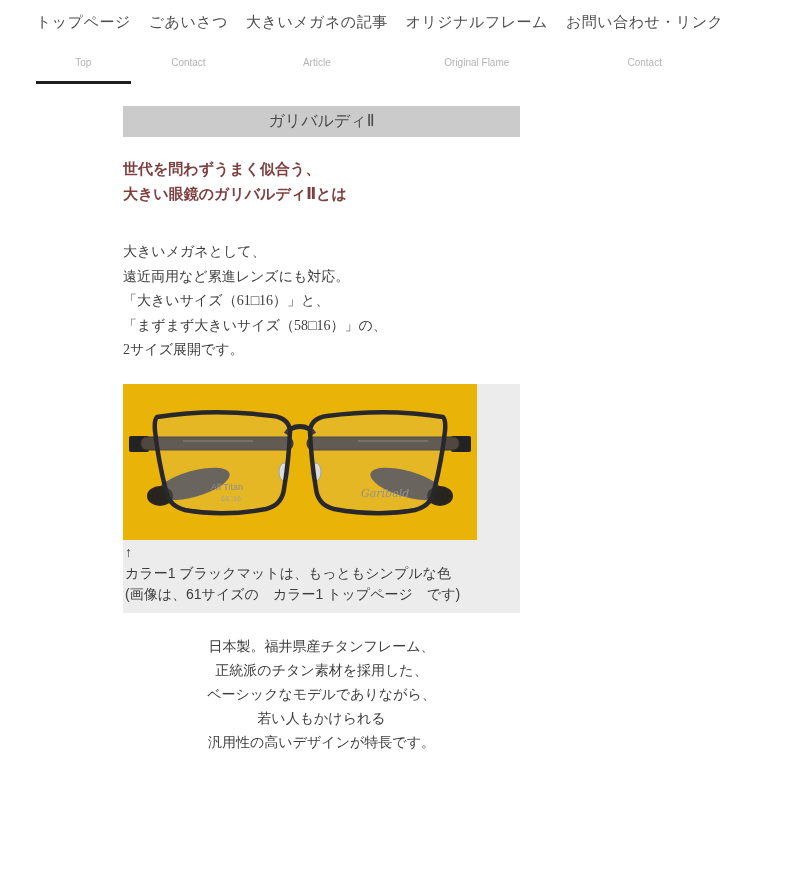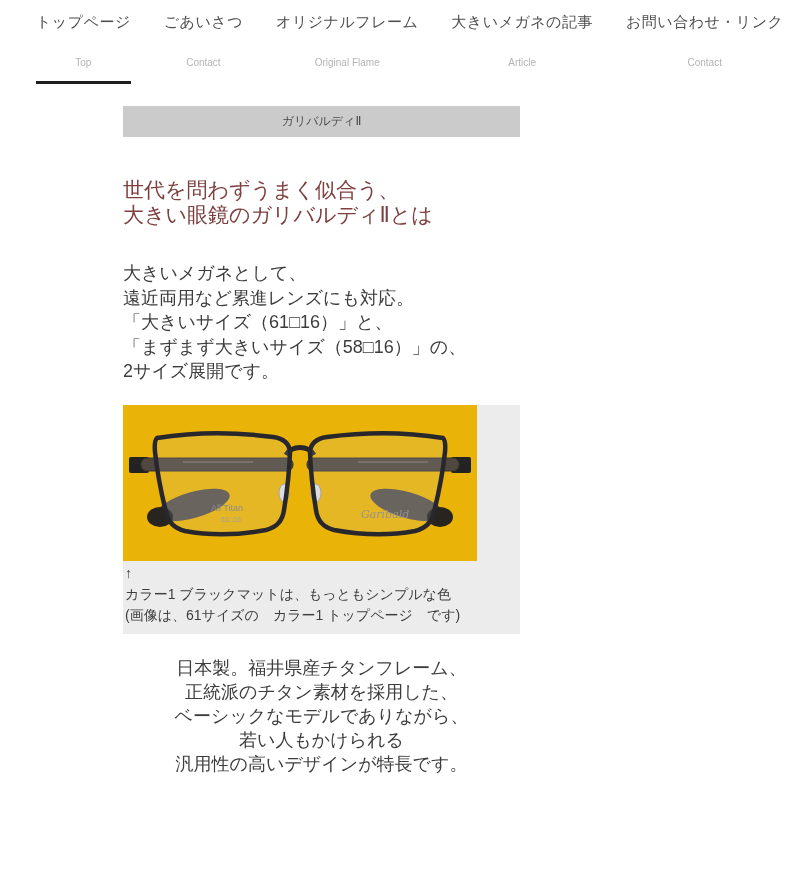--- a/index.html
+++ b/index.html
@@ -9,21 +9,20 @@
     height: 876px;
     overflow: hidden;
     background: #ffffff;
     font-family: "Liberation Sans", "DejaVu Sans", sans-serif;
     color: #3d3d3d;
   }
   
   .top-nav {
     display: flex;
     align-items: flex-start;
-    gap: 15px;
     padding: 13px 0 0 27px;
   }
   .nav-item {
     text-align: center;
     padding: 0 9px;
     cursor: pointer;
   }
   .nav-label {
     font-size: 15px;
     line-height: 18px;
@@ -45,37 +44,39 @@
   }
   
   .content {
     margin: 22px 0 0 123px;
     width: 397px;
   }
   .title-box {
     background: var(--title_box_bg, #cbcbcb);
     color: #4a4a4a;
     text-align: center;
-    font-size: 12px;
+    font-size: 16px;
     line-height: 20px;
     padding: 5px 0 6px;
   }
   .lead {
     color: var(--accent_red, #7d3f3f);
-    font-size: 21px;
+    font-size: 15px;
     line-height: 25px;
-    margin: 40px 0 0;
+    margin: 19px 0 0;
     white-space: pre-line;
+    font-weight: bold;
   }
   .para {
-    font-size: 18px;
+    font-size: 14px;
     line-height: 24.5px;
     margin: 0;
     white-space: pre-line;
     color: #3d3d3d;
+    font-family: Liberation Serif, serif;
   }
   .p1 { margin-top: 34px; }
   .p2 { margin-top: 11px; }
   .p3 { }
   
   .product-block {
     margin-top: 21px;
     width: 397px;
     background: var(--panel_bg, #ececec);
   }
@@ -100,26 +101,26 @@
   <div class="nav-item">
     <div class="nav-label">トップページ</div>
     <div class="nav-sub">Top</div>
     <div class="nav-underline"></div>
   </div>
   <div class="nav-item">
     <div class="nav-label">ごあいさつ</div>
     <div class="nav-sub">Contact</div>
   </div>
   <div class="nav-item">
+    <div class="nav-label">大きいメガネの記事</div>
+    <div class="nav-sub">Article</div>
+  </div>
+  <div class="nav-item">
     <div class="nav-label">オリジナルフレーム</div>
     <div class="nav-sub">Original Flame</div>
-  </div>
-  <div class="nav-item">
-    <div class="nav-label">大きいメガネの記事</div>
-    <div class="nav-sub">Article</div>
   </div>
   <div class="nav-item">
     <div class="nav-label">お問い合わせ・リンク</div>
     <div class="nav-sub">Contact</div>
   </div>
 </nav>
 
 <main class="content">
 
   <div class="title-box">

